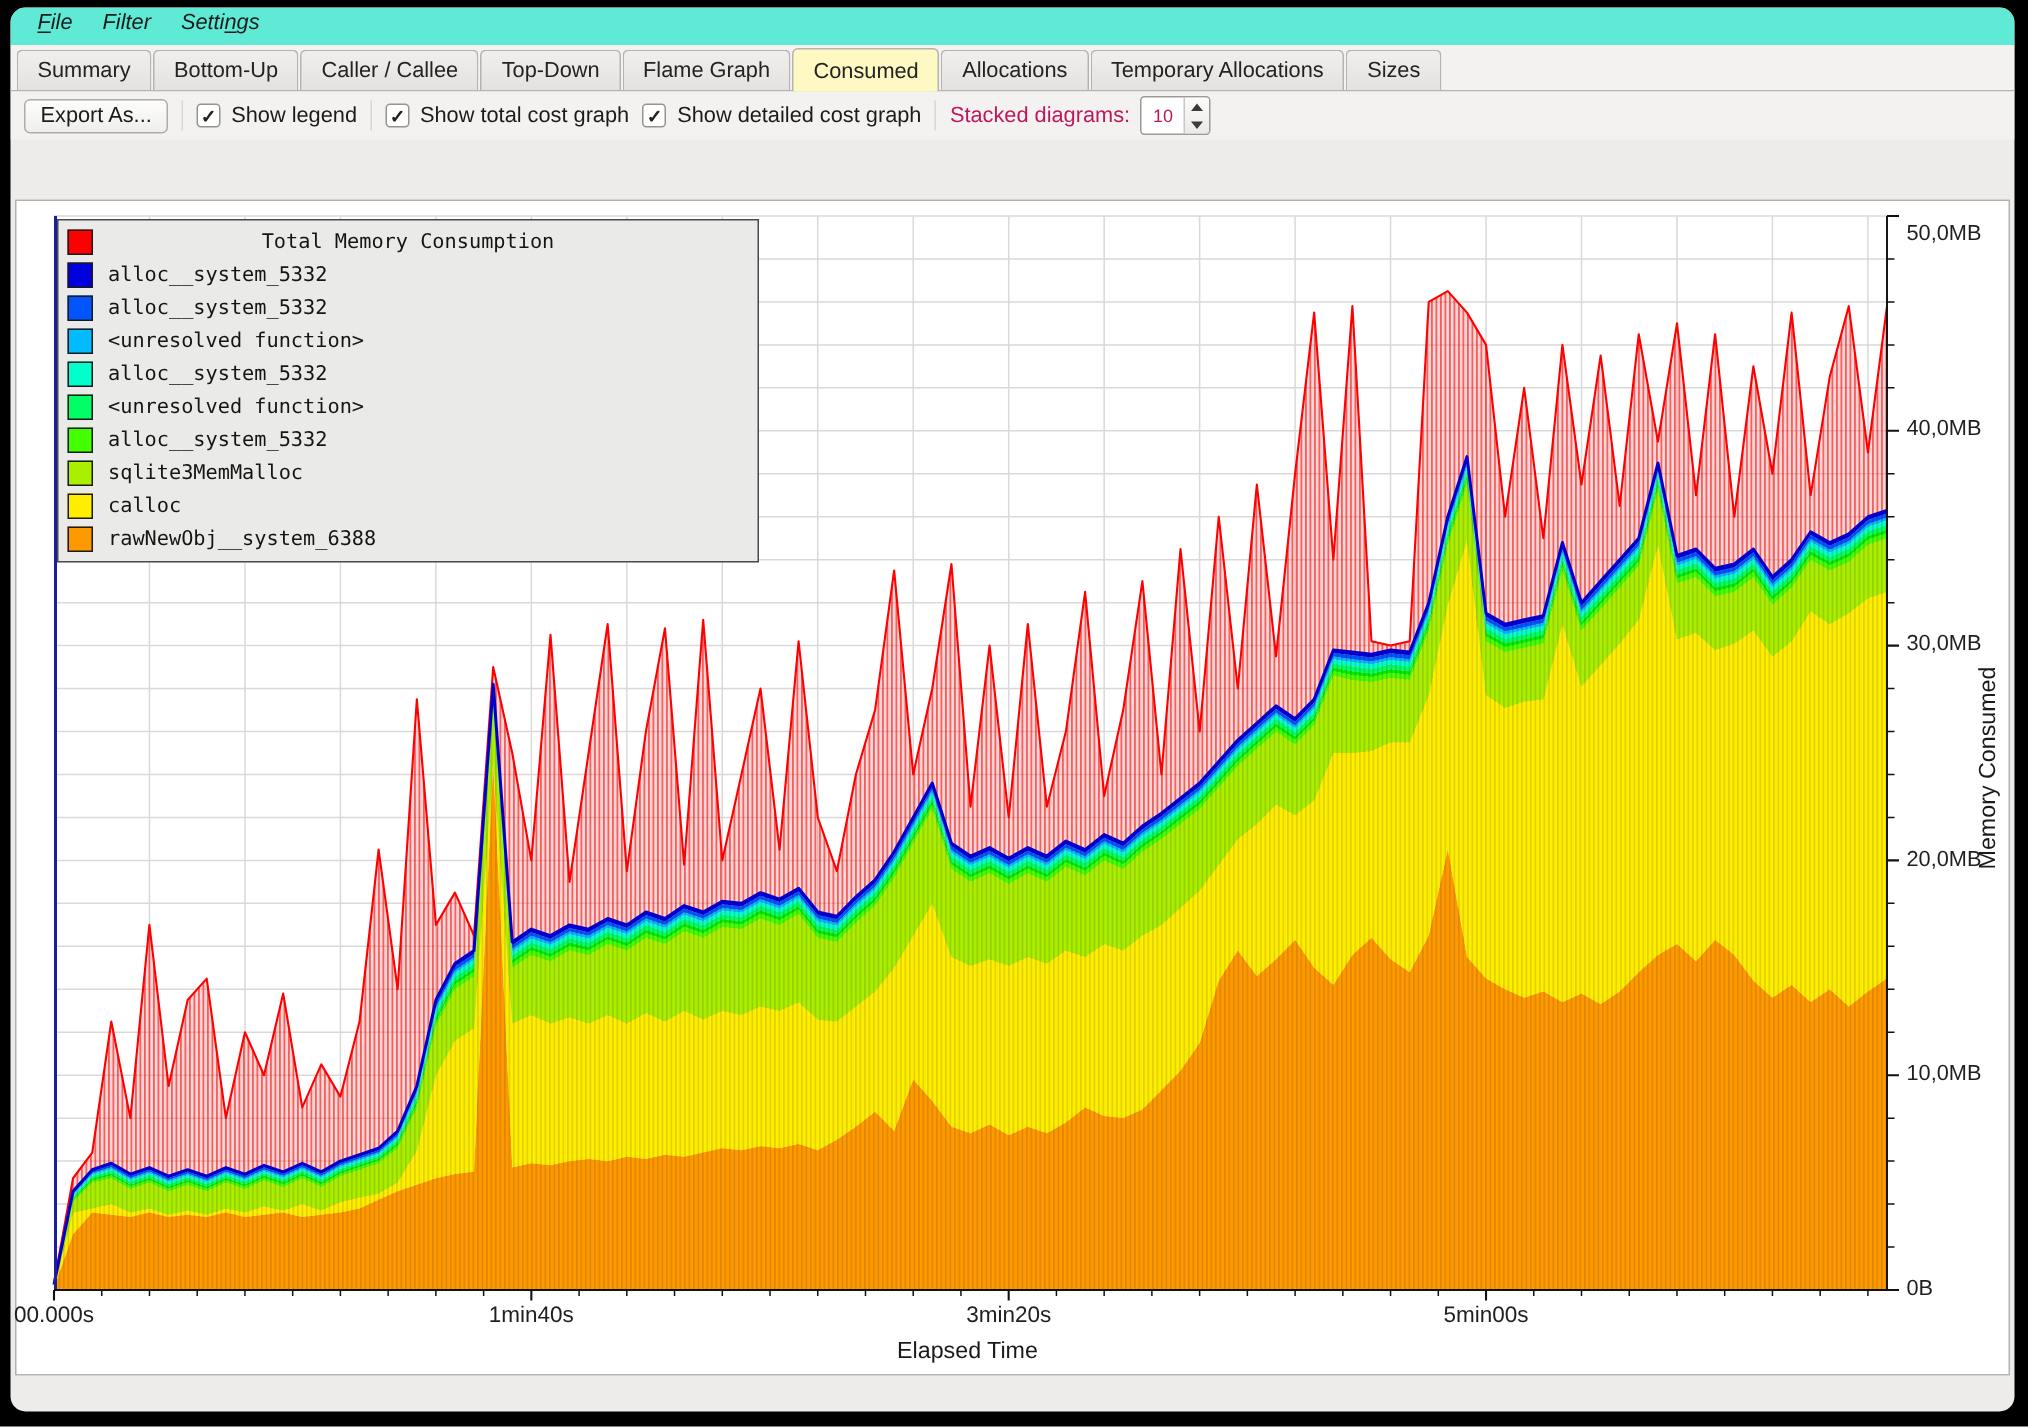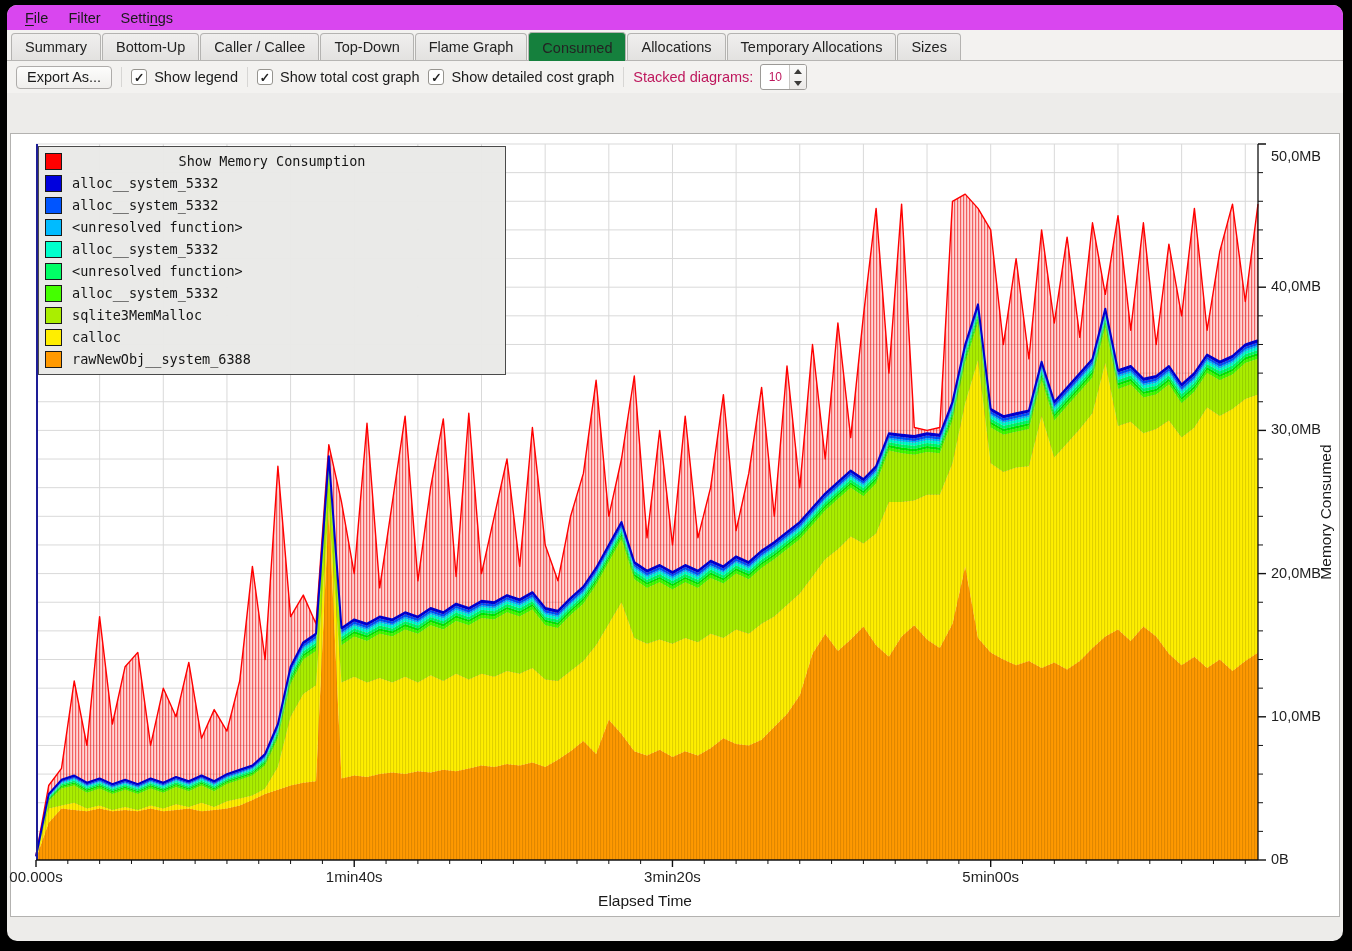--- a/index.html
+++ b/index.html
@@ -12,29 +12,29 @@
   .winbtns{display:flex;gap:19px;margin-left:13px;z-index:2;}
   .wbtn{width:27px;height:27px;border-radius:50%;background:#4b4a48;display:flex;
         align-items:center;justify-content:center;cursor:default;}
   .wbtn .x1{position:relative;width:12px;height:12px;}
   .wbtn .x1::before,.wbtn .x1::after{content:"";position:absolute;left:-1px;top:5px;width:14px;height:1.6px;background:#f3f2f0;}
   .wbtn .x1::before{transform:rotate(45deg);} .wbtn .x1::after{transform:rotate(-45deg);}
   .wbtn .mn{width:11px;height:1.6px;background:#f3f2f0;}
   .wbtn .mx{width:9px;height:9px;border:1.6px solid #f3f2f0;}
   .title{position:absolute;left:0;right:0;text-align:center;color:#f1f0ee;font-weight:bold;font-size:13.5px;}
   
-  .menubar{height:25px;background:#d946ef;display:flex;align-items:center;padding-left:8px;}
+  .menubar{height:25px;background:#5eead4;display:flex;padding-left:8px;font-style:italic;}
   .menu-item{padding:2px 10px;font-size:14.5px;color:#1b1b1b;}
   .menu-item u{text-decoration:underline;text-underline-offset:2px;}
   
   .tabbar{height:31px;background:#f3f2f0;display:flex;align-items:flex-end;padding-left:4px;
           border-bottom:1px solid #b6b5b3;box-sizing:border-box;}
   .tab{padding:5px 13px 5px;font-size:14.5px;color:#232323;background:linear-gradient(#f0efee,#e3e2e0);
        border:1px solid #b4b3b1;border-bottom:none;border-radius:4px 4px 0 0;margin-right:1px;white-space:nowrap;}
-  .tab.active{background:#15803d;padding-top:7px;margin-bottom:-1px;z-index:3;position:relative;}
+  .tab.active{background:#fef9c3;padding-top:7px;margin-bottom:-1px;z-index:3;position:relative;}
   
   .toolbar{height:32px;background:#f3f2f0;display:flex;align-items:center;padding:0 9px;gap:9px;}
   .btn{background:linear-gradient(#fdfdfc,#efeeec);border:1px solid #aeacaa;border-radius:4px;
        padding:2px 10px 3px;font-size:14.5px;color:#1b1b1b;}
   .sep{width:1px;height:20px;background:#d7d6d4;}
   .cb{display:flex;align-items:center;gap:7px;font-size:14.5px;color:#1b1b1b;}
   .cb .box{width:16px;height:16px;background:#fff;border:1px solid #96948f;border-radius:3px;
            display:flex;align-items:center;justify-content:center;font-size:12.5px;font-weight:bold;color:#222;box-sizing:border-box;}
   .spin{display:flex;align-items:center;gap:7px;font-size:14.5px;color:#be185d;}
   .spinbox{display:flex;height:24px;background:#fff;border:1px solid #9c9a97;border-radius:3px;overflow:hidden;}
@@ -295,21 +295,21 @@
           <line x1="1222" y1="0" x2="1230" y2="0" stroke="#111" stroke-width="1.4"></line>
         </svg>
     <span class="xticklab" style="left: 0px;">00.000s</span>
         <span class="xticklab" style="left: 318.229px;">1min40s</span>
         <span class="xticklab" style="left: 636.458px;">3min20s</span>
         <span class="xticklab" style="left: 954.688px;">5min00s</span>
       </div>
     <div class="legend" id="legend">
         <div class="lrow">
           <span class="sw" style="background: rgb(255, 0, 0);"></span>
-          <span class="ltext ltitle">Show Memory Consumption</span>
+          <span class="ltext ltitle">Total Memory Consumption</span>
         </div>
         <div class="lrow">
           <span class="sw" style="background: rgb(0, 0, 221);"></span>
           <span class="ltext">alloc__system_5332</span>
         </div>
         <div class="lrow">
           <span class="sw" style="background: rgb(0, 85, 255);"></span>
           <span class="ltext">alloc__system_5332</span>
         </div>
         <div class="lrow">

